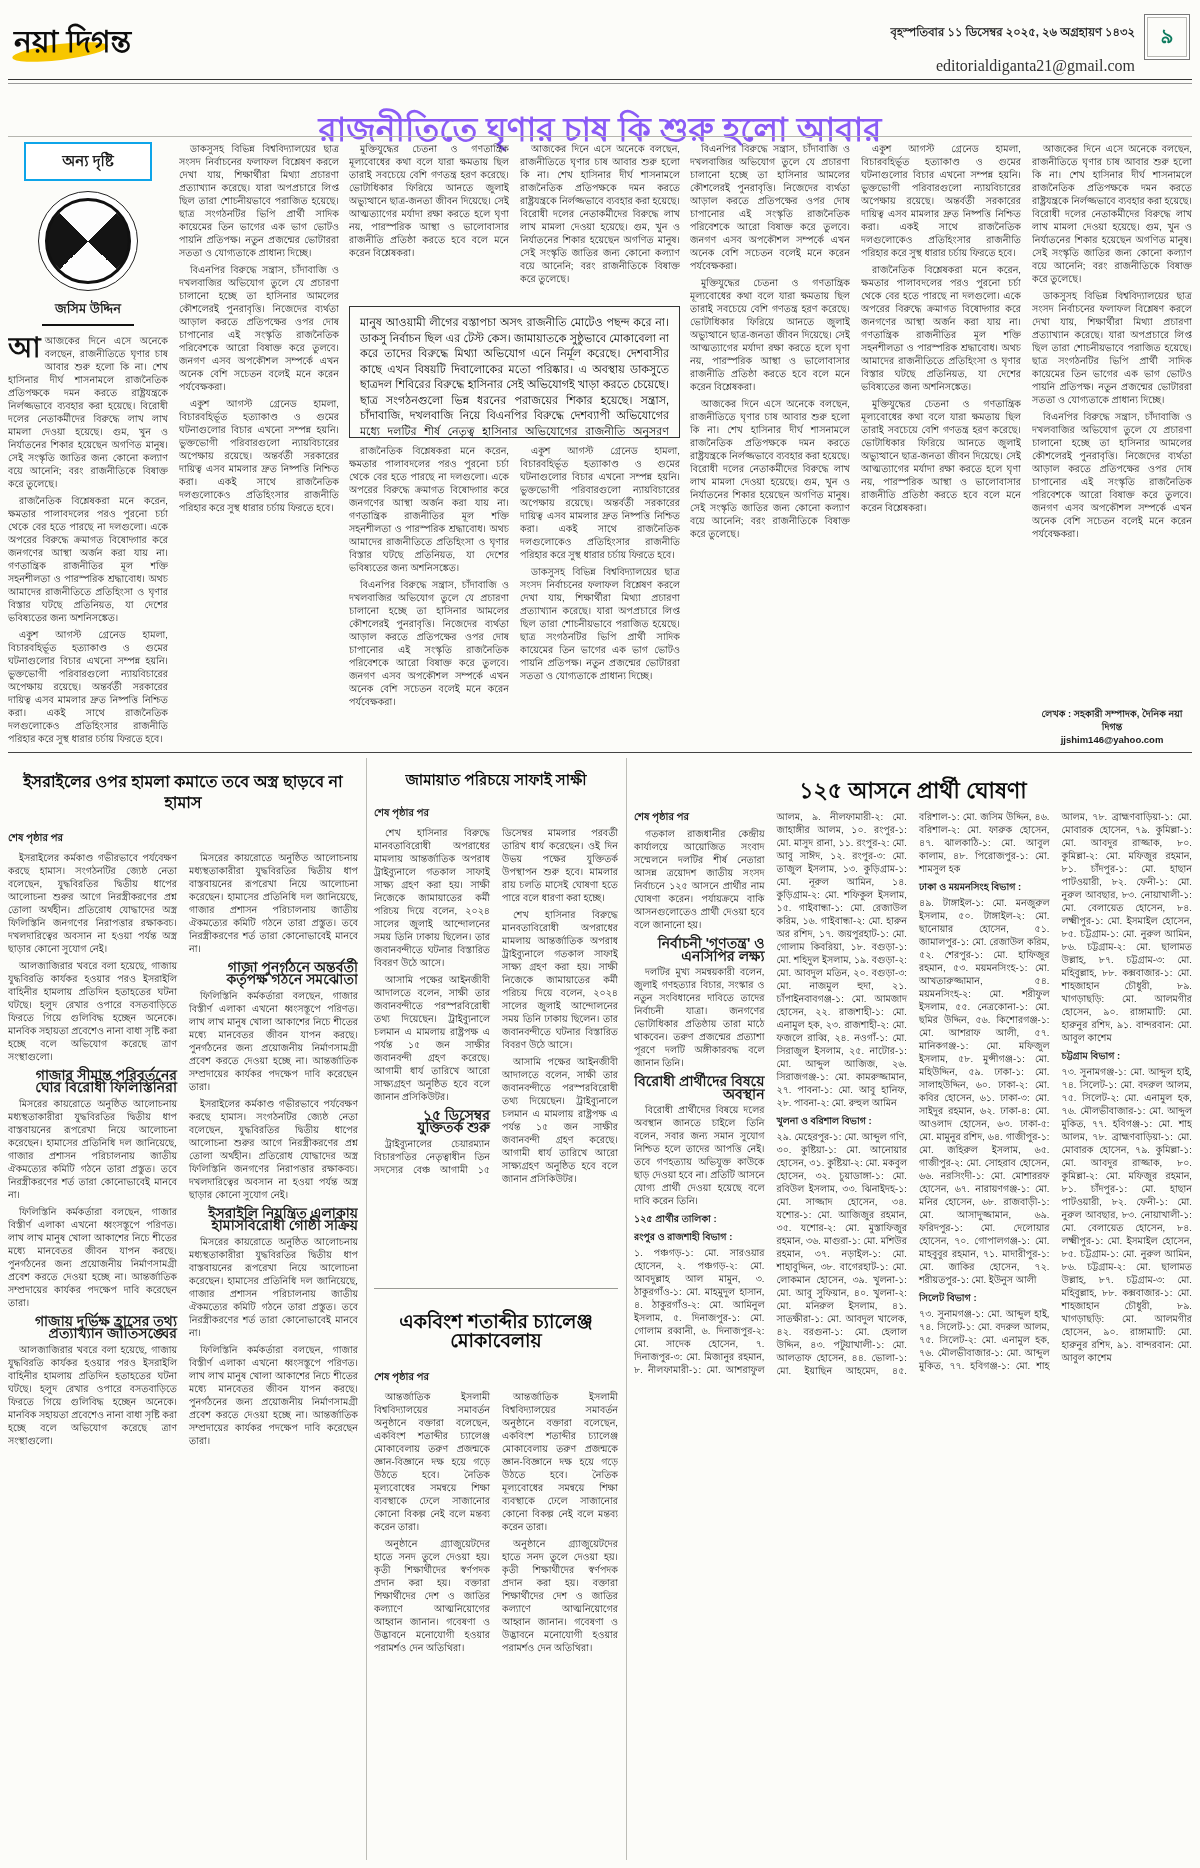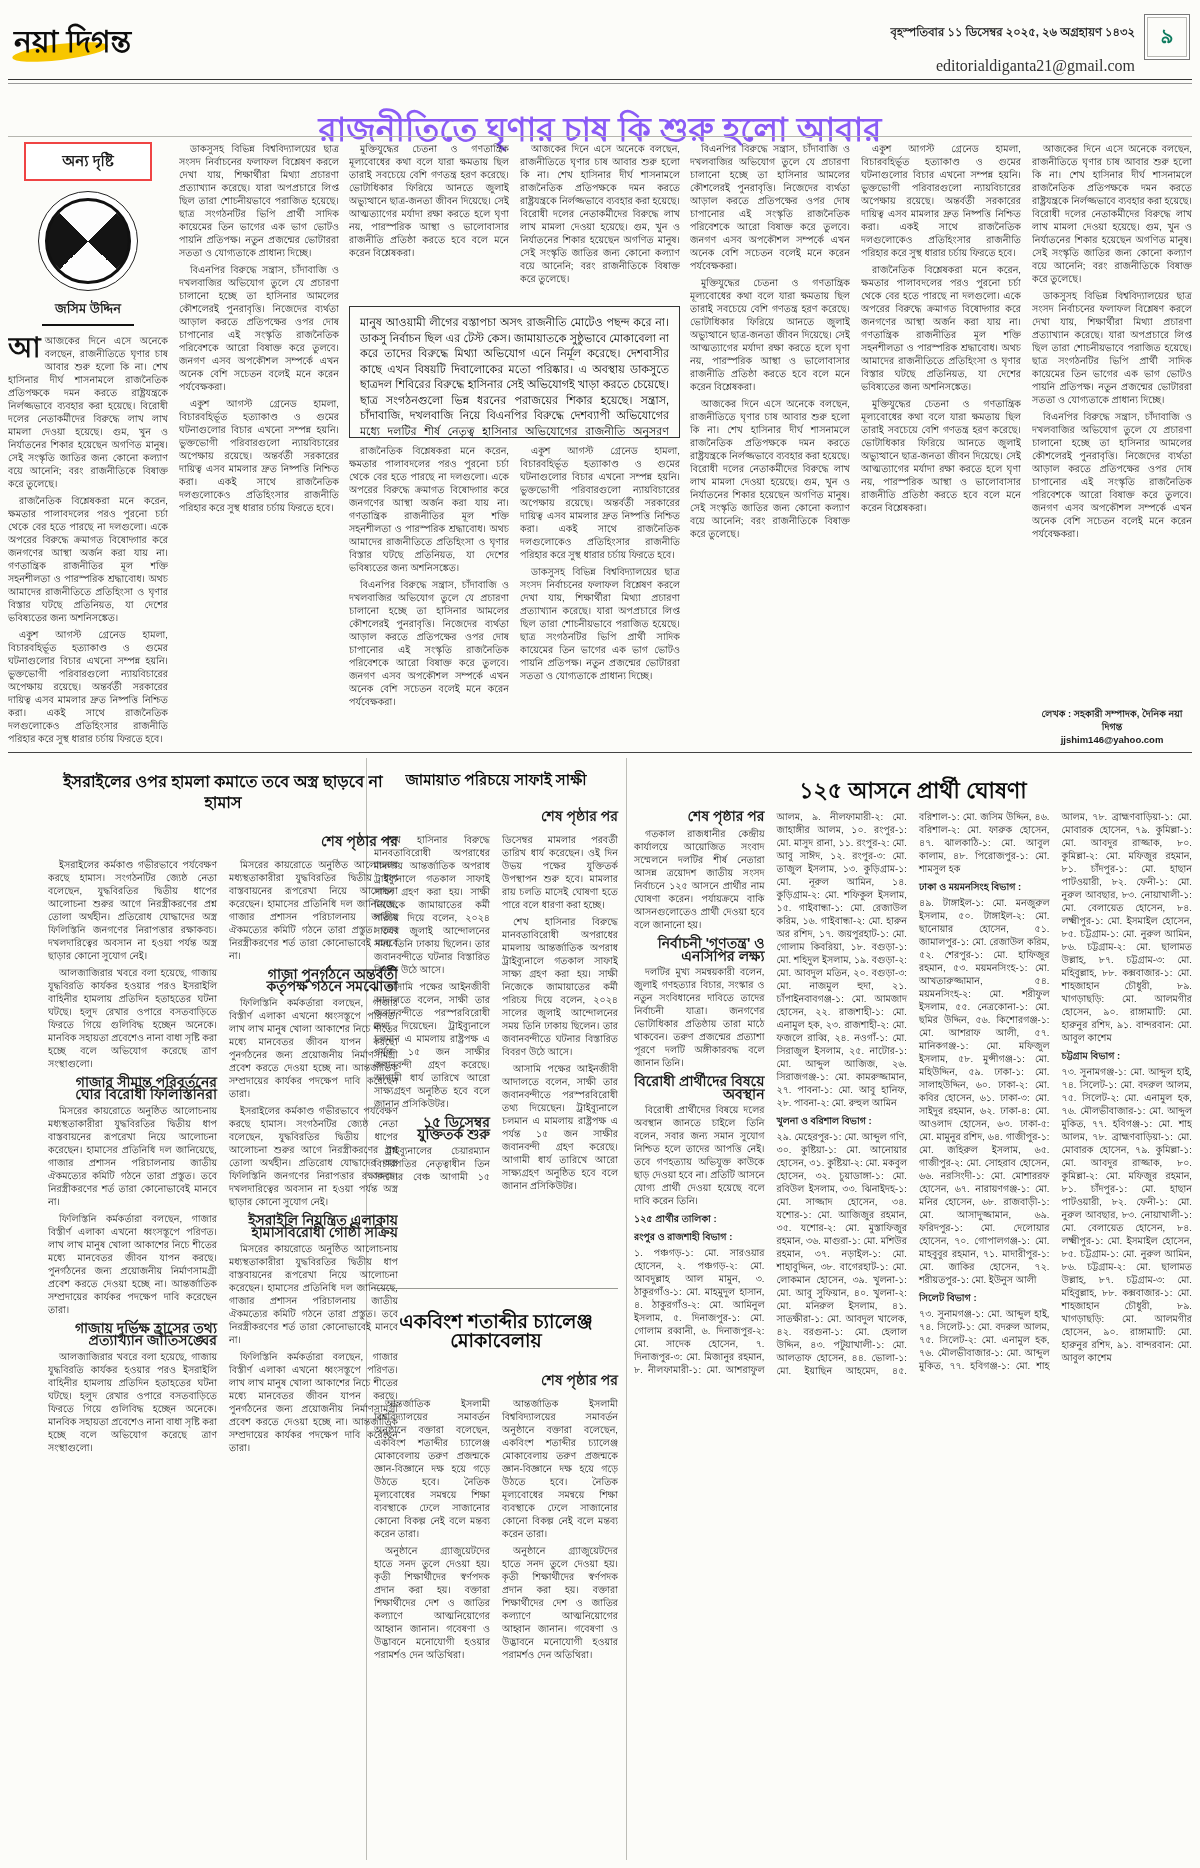--- a/index.html
+++ b/index.html
@@ -44,46 +44,46 @@
          text-align:justify;overflow:hidden;color:#000;}
   .c3bot{left:349px;top:444px;width:160px;height:302px;}
   .c4bot{left:520px;top:444px;width:160px;height:302px;}
   .col5{left:690px;top:142px;width:160px;height:604px;}
   .col6{left:861px;top:142px;width:160px;height:604px;}
   .col7{left:1032px;top:142px;width:160px;height:604px;display:flex;flex-direction:column;}
   .col7 .txt{flex:1;}
   .credit{font-size:9.5px;font-weight:bold;text-align:center;line-height:13px;margin-top:4px;}
 
   
-  .opinion-box{border:2px solid #ef4444;padding:5px 4px;text-align:center;font-size:15px;
+  .opinion-box{border:2px solid #0ea5e9;padding:5px 4px;text-align:center;font-size:15px;
                font-weight:bold;margin:0 16px;background:#fff;}
   .emblem-wrap{width:98px;height:98px;margin:10px auto 6px;border:1px solid #222;border-radius:50%;
                display:flex;align-items:center;justify-content:center;background:#fff;}
   .emblem{width:80px;height:80px;border-radius:50%;border:3px solid #111;
           background:conic-gradient(#141414 0 25%,#fdfdfd 0 50%,#141414 0 75%,#fdfdfd 0 100%);
           transform:rotate(45deg);}
   .author{text-align:center;font-weight:bold;font-size:13px;margin:2px 0 4px;}
   .author-rule{border-top:2px solid #111;margin:0 34px 4px;}
 
   
   .hdivider{position:absolute;left:8px;top:752px;width:1184px;border-top:1px solid #444;}
   .vrule{position:absolute;width:0;border-left:1px solid #bdbdb7;top:758px;height:1102px;}
   .vrule1{left:366px;} .vrule2{left:626px;}
   .mid-rule{position:absolute;left:374px;top:1288px;width:244px;border-top:1px solid #9a9a94;}
 
   .art{position:absolute;display:flex;flex-direction:column;}
   .art-headline{font-weight:bold;text-align:center;color:#0c0c0c;}
-  .continued{font-size:14px;font-weight:bold;text-align:right;margin:3px 0 4px;}
+  .continued{font-size:10px;font-weight:bold;text-align:left;margin:3px 0 4px;}
   .art-body{flex:1;overflow:hidden;column-gap:12px;}
   .cols2{column-count:2;} .cols4{column-count:4;}
   .subhead{font-weight:bold;text-align:right;text-indent:0 !important;margin:6px 0 3px !important;
            font-size:14px;line-height:12.5px;}
   .division{font-weight:bold;text-indent:0 !important;margin:5px 0 3px !important;}
 
-  .art-hamas{left:8px;top:758px;width:350px;height:1102px;margin-left:40px;}
+  .art-hamas{left:8px;top:758px;width:350px;height:1102px;}
   .art-hamas .art-headline{font-size:16px;line-height:21px;}
   .art-jamaat{left:374px;top:758px;width:244px;height:524px;}
   .art-jamaat .art-headline{font-size:15px;line-height:19px;}
   .art-century{left:374px;top:1296px;width:244px;height:564px;}
   .art-century .art-headline{font-size:19px;line-height:19px;}
   .art-cand{left:634px;top:758px;width:558px;height:1102px;}
   .art-cand .art-headline{font-size:22px;line-height:30px;margin-bottom:4px;}
 </style>
 </head>
 <body>

